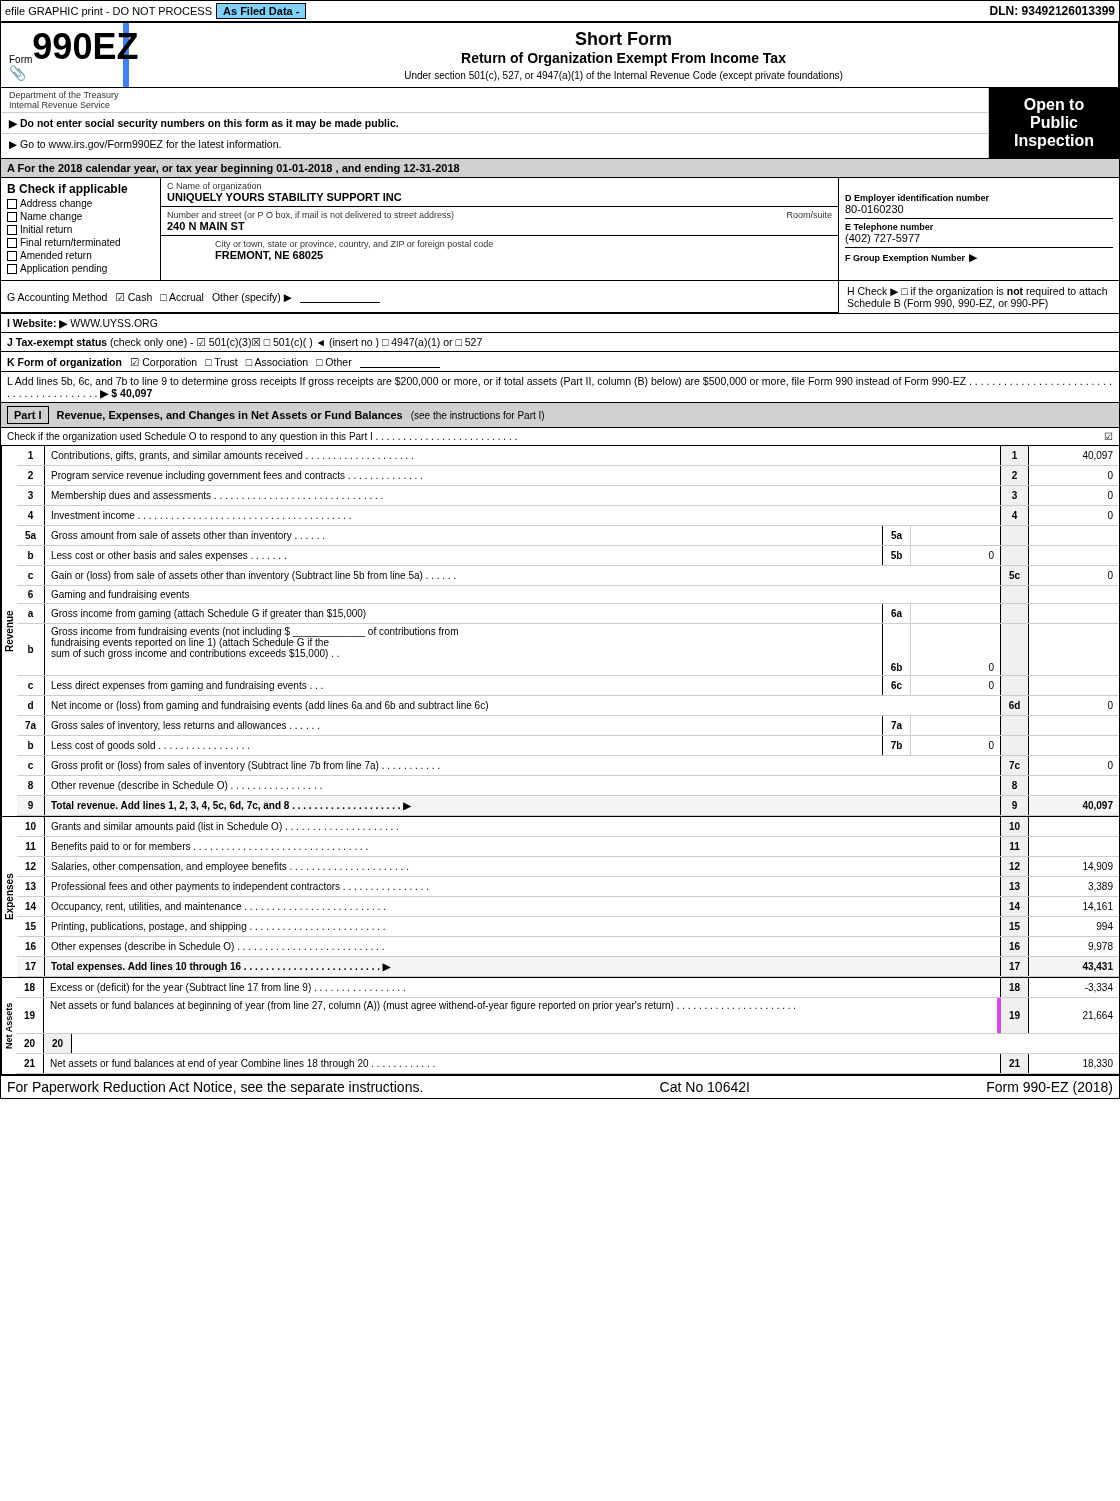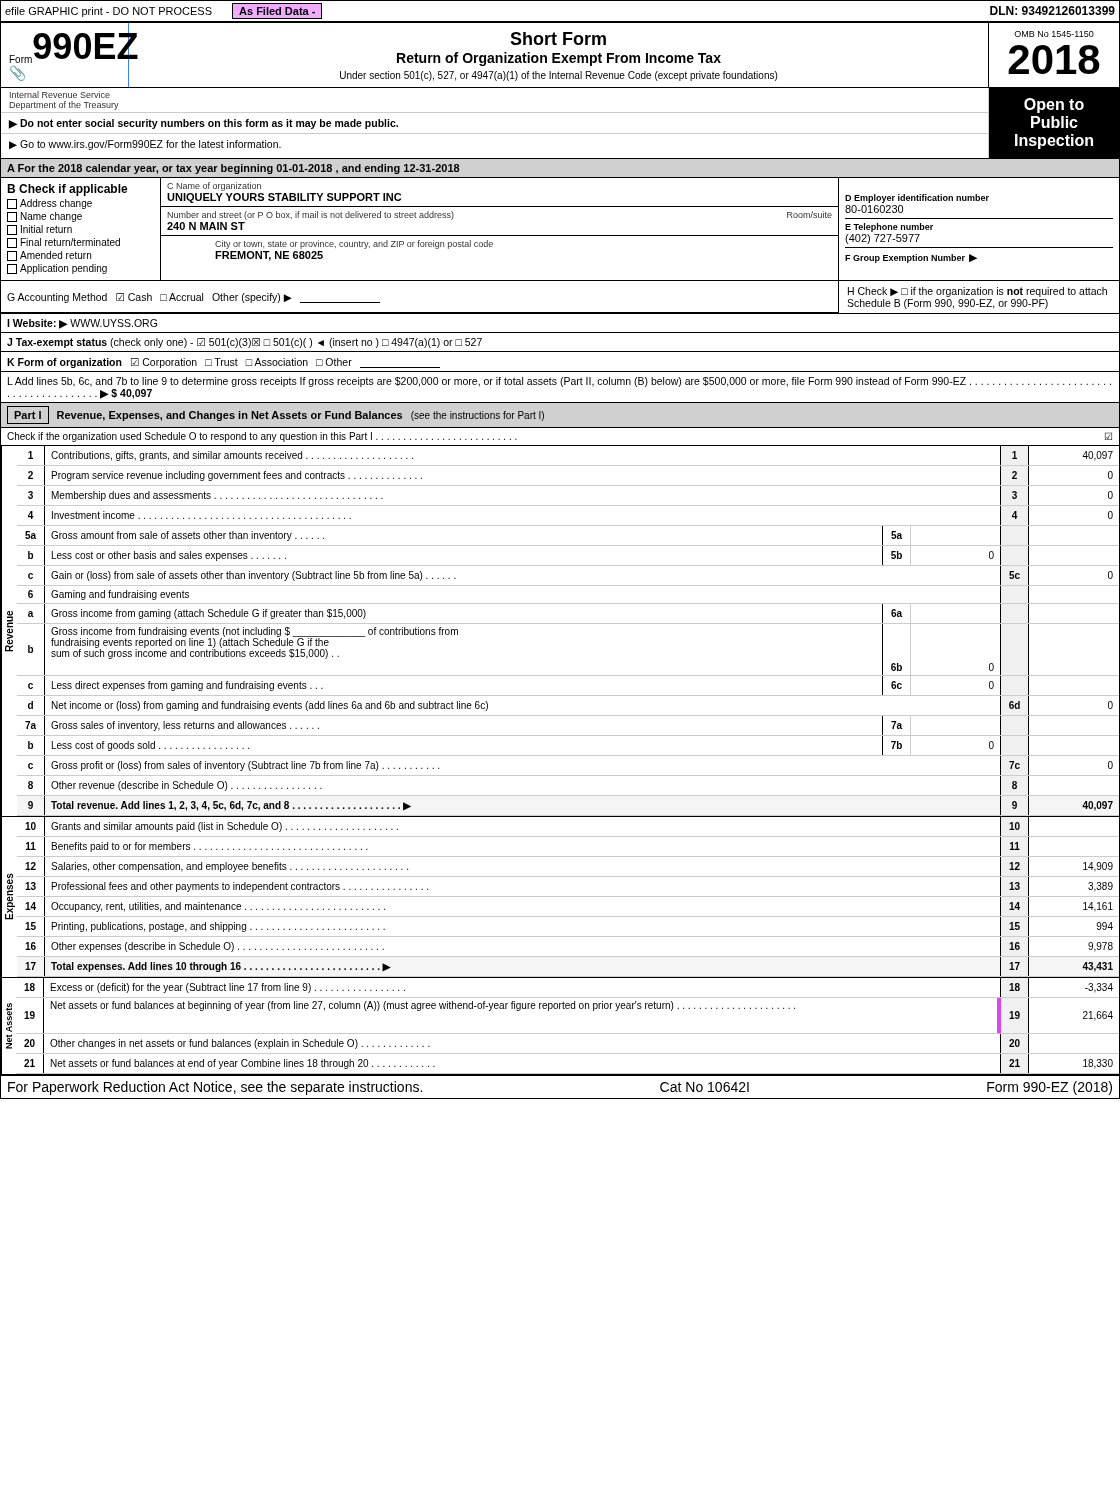--- a/index.html
+++ b/index.html
@@ -26,35 +26,34 @@
       gap: 4px;
     }
     .top-bar-right {
       font-weight: bold;
       font-size: 12px;
     }
     .as-filed-badge {
       border: 1px solid #000;
       padding: 1px 6px;
       font-weight: bold;
-      background: #f0abfc;
-      margin-left: 16px;
+      background: #7dd3fc;
     }
     .main-wrapper {
       border: 1px solid #000;
       margin: 0;
     }
     .header-section {
       display: flex;
       border-bottom: 1px solid #000;
     }
     .form-logo-area {
       width: 128px;
       padding: 6px 8px;
-      border-right: 1px solid #3b82f6;
+      border-right: 6px solid #3b82f6;
       display: flex;
       flex-direction: column;
       align-items: flex-start;
       justify-content: center;
     }
     .form-logo-top {
       display: flex;
       align-items: flex-end;
     }
     .form-text {
@@ -320,34 +319,30 @@
       </div>
       <div style="font-size:14px;">📎</div>
     </div>
 
     <div class="header-center">
       <div class="short-form-title">Short Form</div>
       <div class="return-title">Return of Organization Exempt From Income Tax</div>
       <div class="under-section">Under section 501(c), 527, or 4947(a)(1) of the Internal Revenue Code (except private foundations)</div>
     </div>
 
-    <div class="header-right">
-      <div class="omb-text">OMB No 1545-1150</div>
-      <div class="year-box">2018</div>
-    </div>
   </div>
 
   <div class="instructions-section">
     <div style="flex:1; border-right:1px solid #ccc;">
 
       <div class="dept-section">
-        <div>Internal Revenue Service</div>
         <div style="display:flex; gap:20px;">
           <div>Department of the Treasury</div>
         </div>
+        <div>Internal Revenue Service</div>
       </div>
       <div style="border-top:1px solid #ccc; padding:4px 8px; font-size:10.5px; font-weight:bold;">▶ Do not enter social security numbers on this form as it may be made public.</div>
       <div style="border-top:1px solid #ccc; padding:4px 8px; font-size:10.5px;">
         ▶ Go to <span style="">www.irs.gov/Form990EZ</span> for the latest information.
       </div>
     </div>
     <div class="instructions-right">
       <span style="font-size:16px; font-weight:bold;">Open to</span>
       <span style="font-size:16px; font-weight:bold;">Public</span>
       <span style="font-size:16px; font-weight:bold;">Inspection</span>
@@ -676,21 +671,20 @@
         <div class="row-num">19</div>
         <div class="row-desc" style="flex-direction:row; align-items:flex-start; border-right:4px solid #d946ef;">
           <span>Net assets or fund balances at beginning of year (from line 27, column (A)) (must agree with</span>
           <span>end-of-year figure reported on prior year's return) . . . . . . . . . . . . . . . . . . . . . .</span>
         </div>
         <div class="row-linenum">19</div>
         <div class="row-finalval">21,664</div>
       </div>
       <div class="data-row">
         <div class="row-num">20</div>
-        <div class="row-desc">Other changes in net assets or fund balances (explain in Schedule O) . . . . . . . . . . . . .</div>
         <div class="row-linenum">20</div>
         <div class="row-finalval"></div>
       </div>
       <div class="data-row">
         <div class="row-num">21</div>
         <div class="row-desc">Net assets or fund balances at end of year  Combine lines 18 through 20 . . . . . . . . . . . .</div>
         <div class="row-linenum">21</div>
         <div class="row-finalval">18,330</div>
       </div>
     </div>

